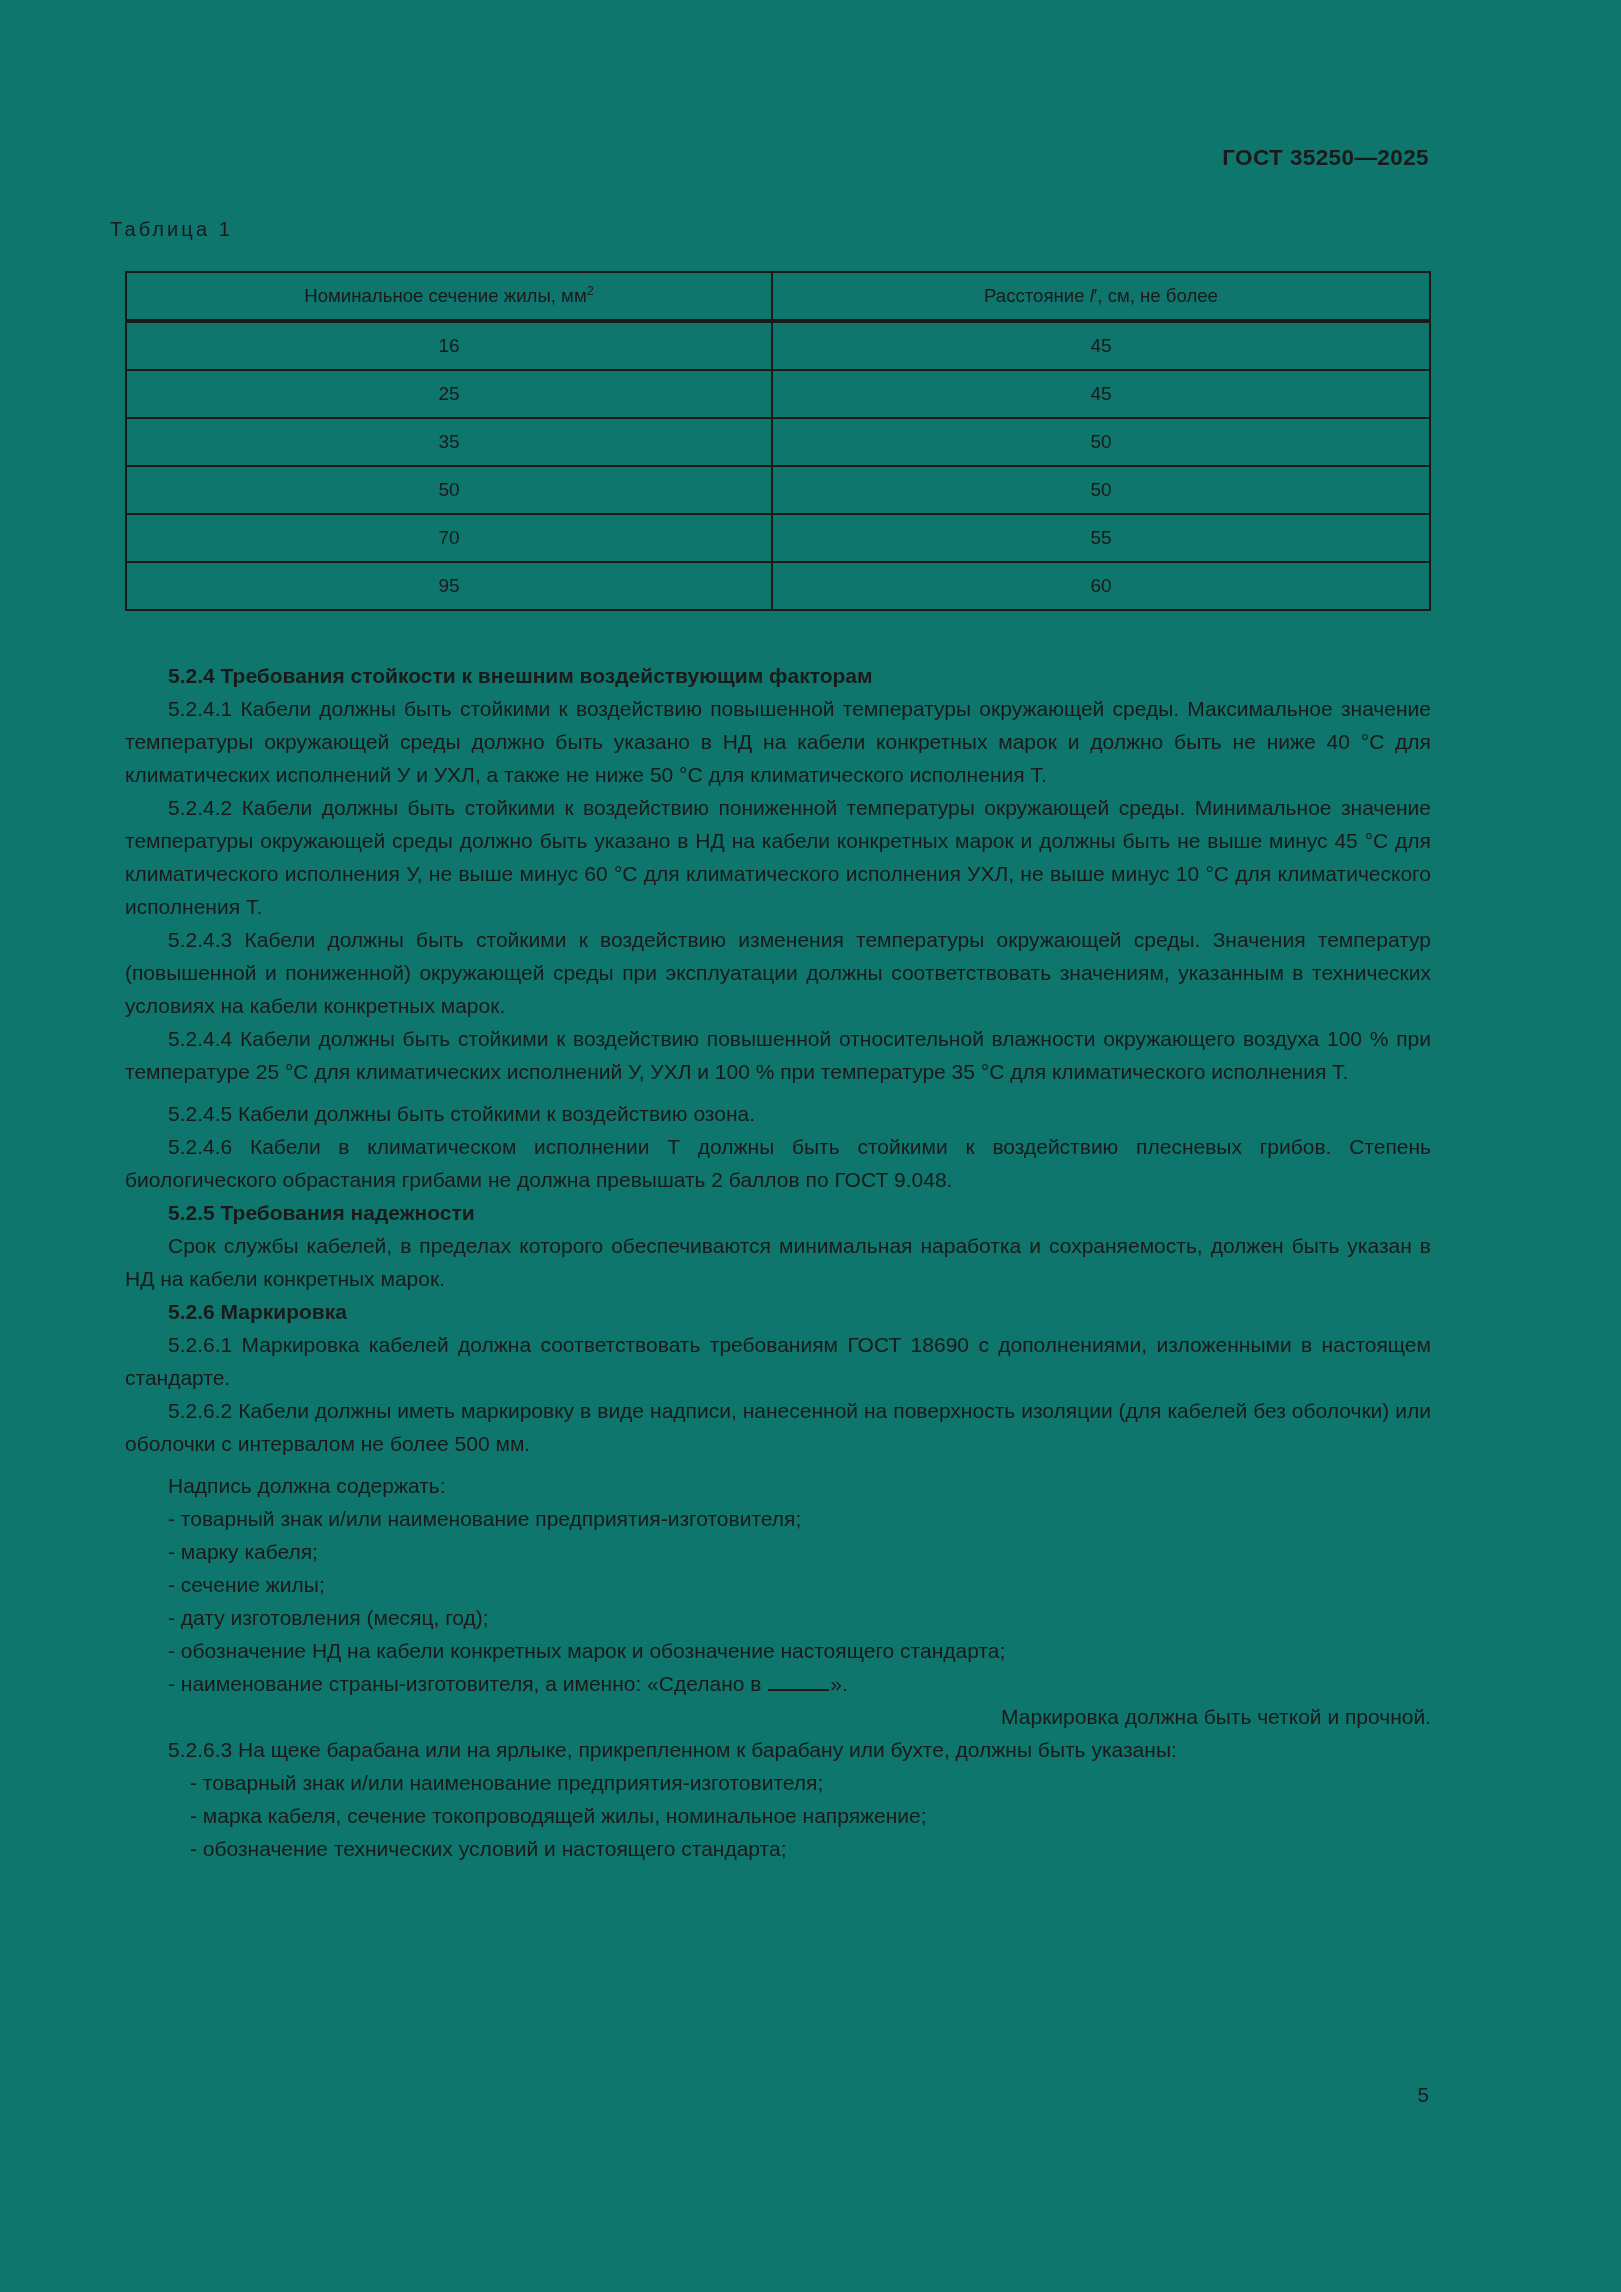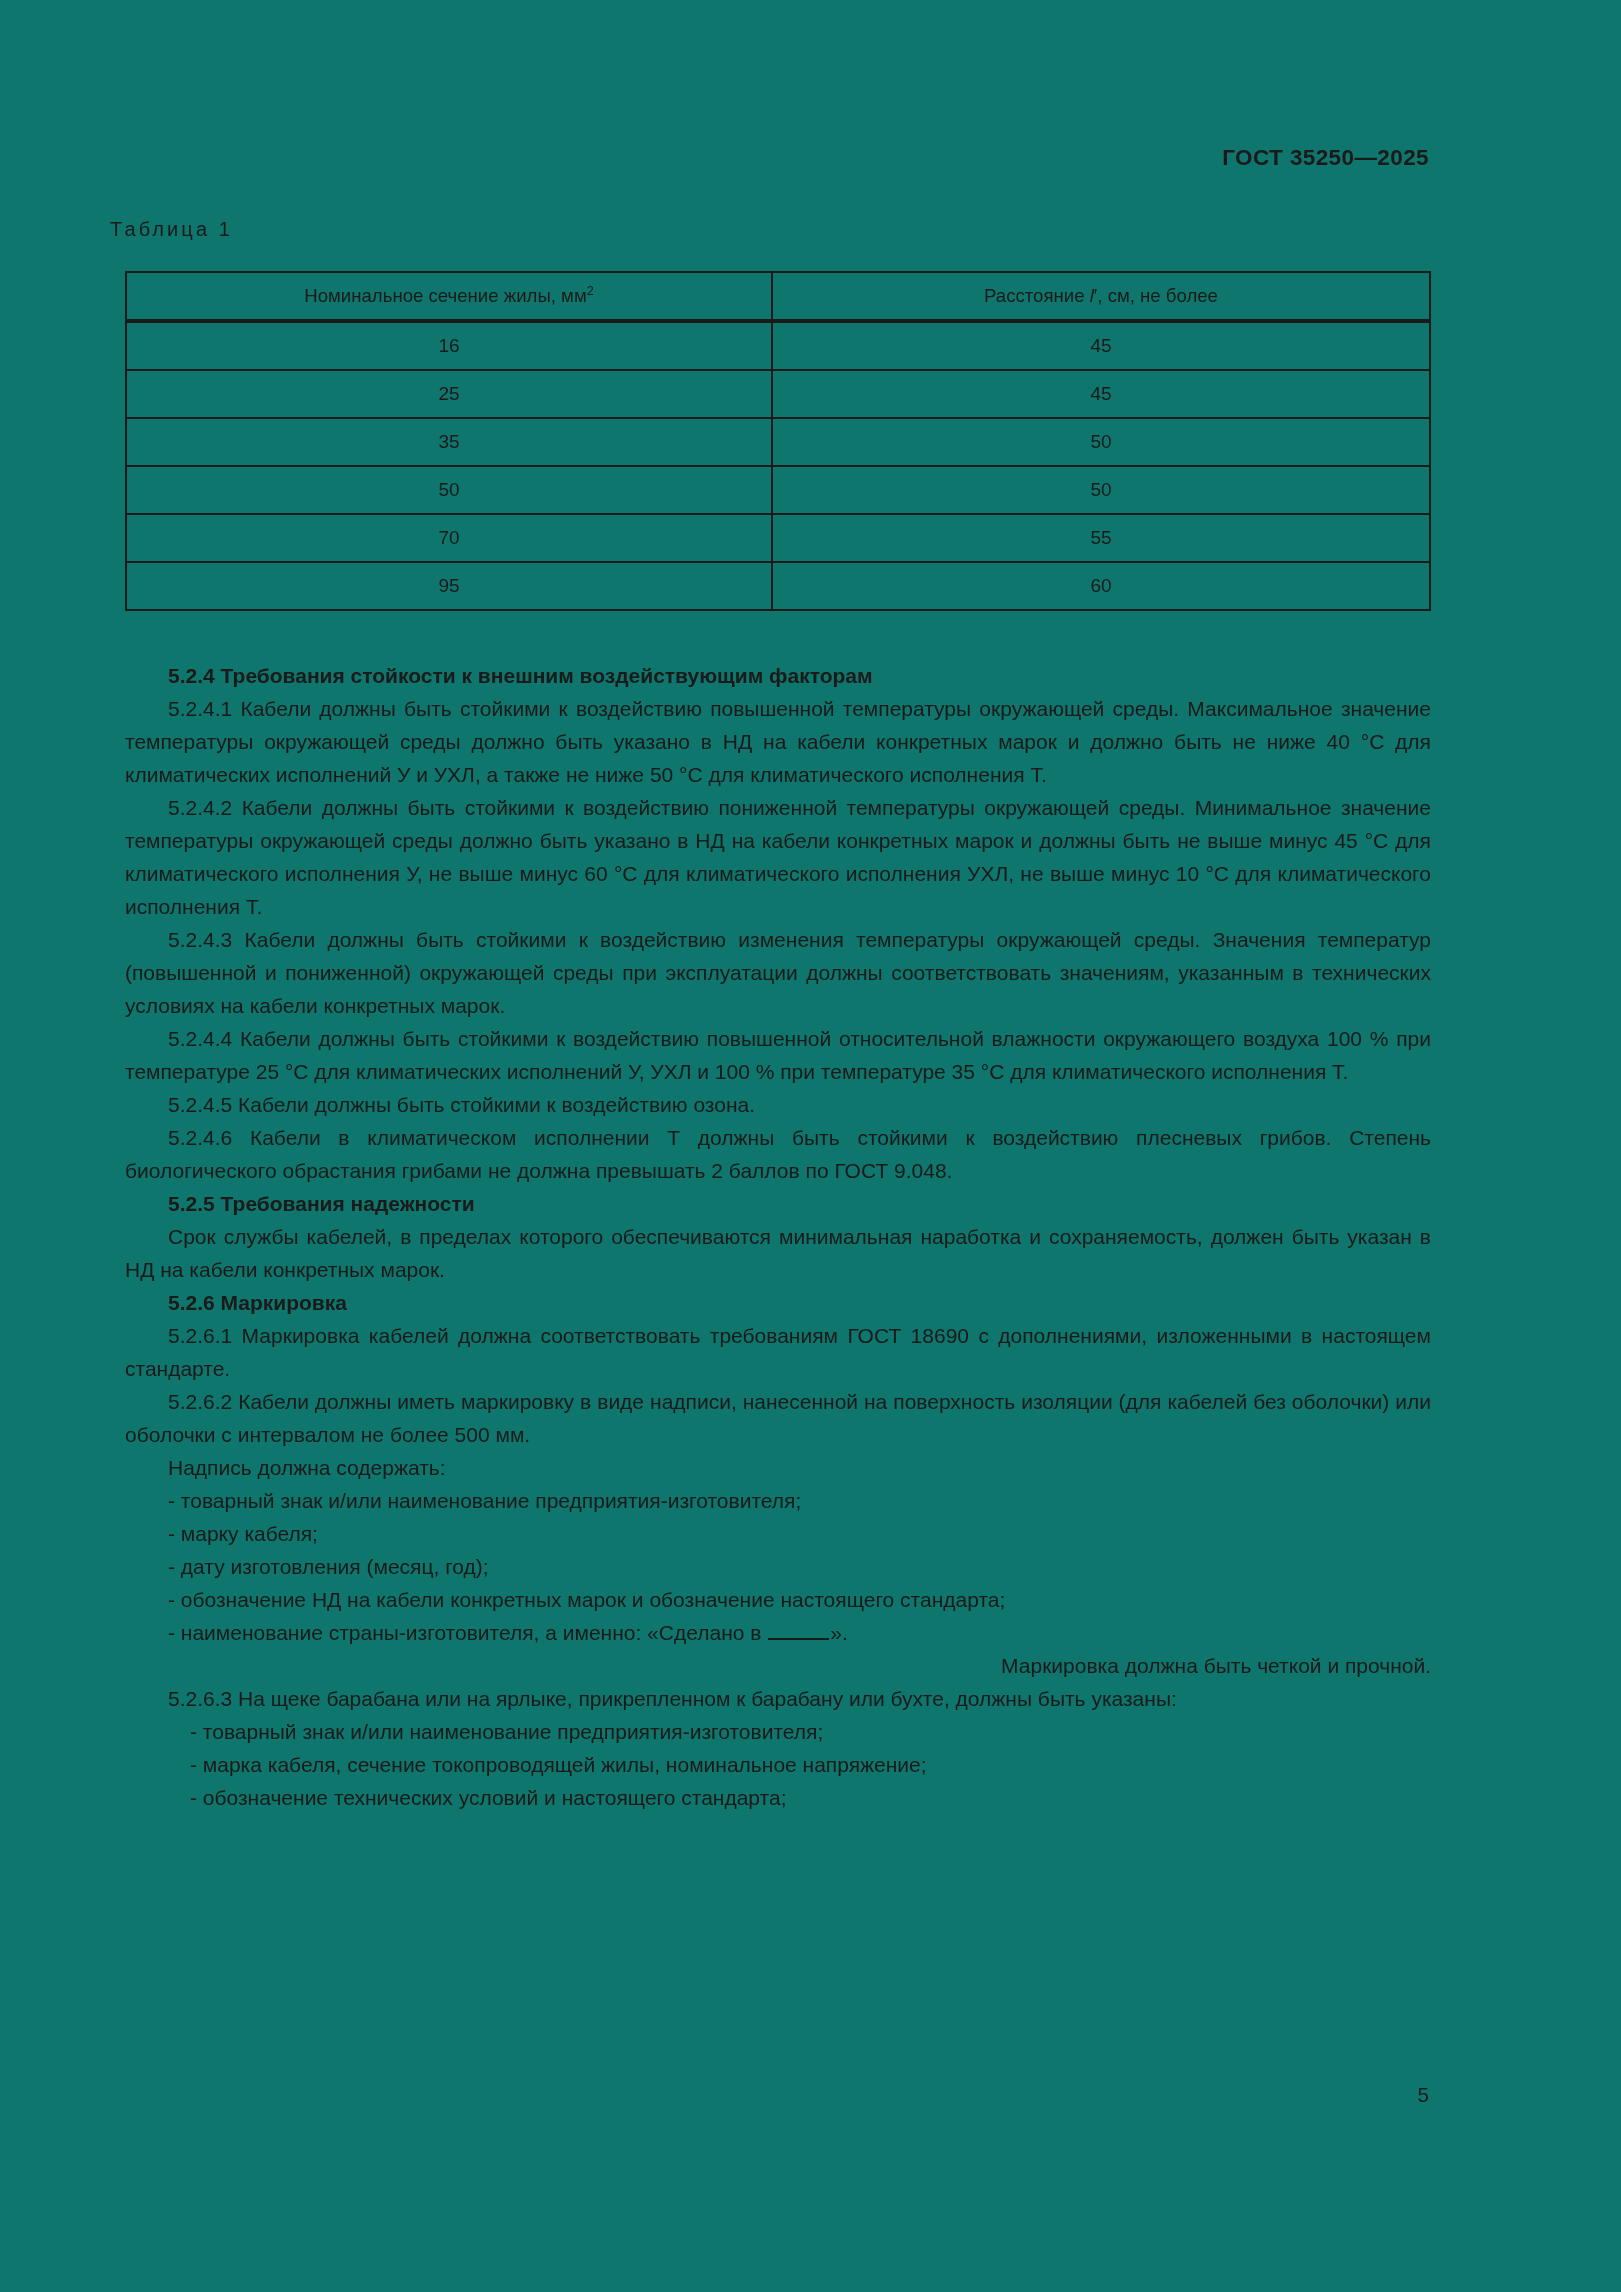--- a/index.html
+++ b/index.html
@@ -113,21 +113,21 @@
     text-align: right;
   }
   .content p.bullet {
     text-indent: 43px;
     text-align: left;
   }
   .content p.bullet-deep {
     text-indent: 65px;
     text-align: left;
   }
-  .content p.last-line { text-align: left; }
+  .content p.last-line { text-align: left; margin-top: 9px; }
   .blank-fill {
     display: inline-block;
     width: 61px;
     border-bottom: 2px solid #1a1a1a;
     height: 0.95em;
     vertical-align: baseline;
     margin: 0 1px;
   }
 
   
@@ -207,20 +207,21 @@
     <p class="h">5.2.5 Требования надежности</p>
     <p class="indent">Срок службы кабелей, в пределах которого обеспечиваются минимальная наработка и сохраняемость, должен быть указан в НД на кабели конкретных марок.</p>
 
     <p class="h">5.2.6 Маркировка</p>
     <p class="indent">5.2.6.1 Маркировка кабелей должна соответствовать требованиям ГОСТ 18690 с дополнениями, изложенными в настоящем стандарте.</p>
     <p class="indent">5.2.6.2 Кабели должны иметь маркировку в виде надписи, нанесенной на поверхность изоляции (для кабелей без оболочки) или оболочки с интервалом не более 500 мм.</p>
 
     <p class="indent last-line">Надпись должна содержать:</p>
     <p class="bullet">- товарный знак и/или наименование предприятия-изготовителя;</p>
     <p class="bullet">- марку кабеля;</p>
+    <p class="bullet">- сечение жилы;</p>
     <p class="bullet">- дату изготовления (месяц, год);</p>
     <p class="bullet">- обозначение НД на кабели конкретных марок и обозначение настоящего стандарта;</p>
     <p class="bullet"><span>- наименование страны-изготовителя, а именно: «Сделано в </span><span class="blank-fill"></span><span>».</span></p>
 
     <p class="flush">Маркировка должна быть четкой и прочной.</p>
     <p class="indent">5.2.6.3 На щеке барабана или на ярлыке, прикрепленном к барабану или бухте, должны быть указаны:</p>
 
     <p class="bullet-deep">- товарный знак и/или наименование предприятия-изготовителя;</p>
     <p class="bullet-deep">- марка кабеля, сечение токопроводящей жилы, номинальное напряжение;</p>
     <p class="bullet-deep">- обозначение технических условий и настоящего стандарта;</p>

